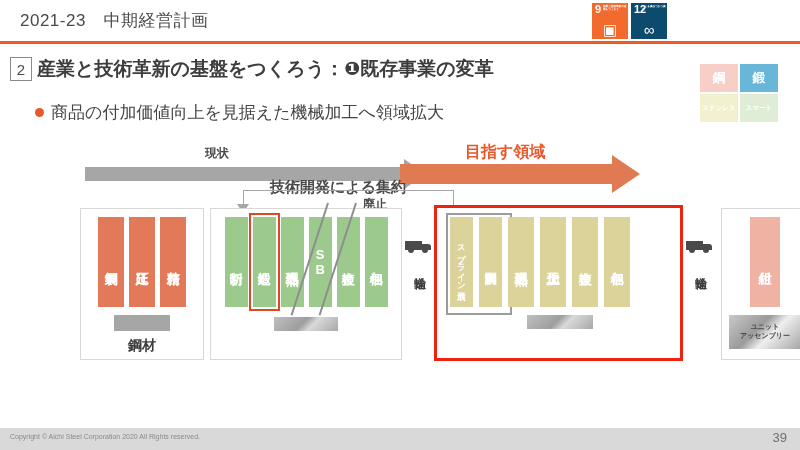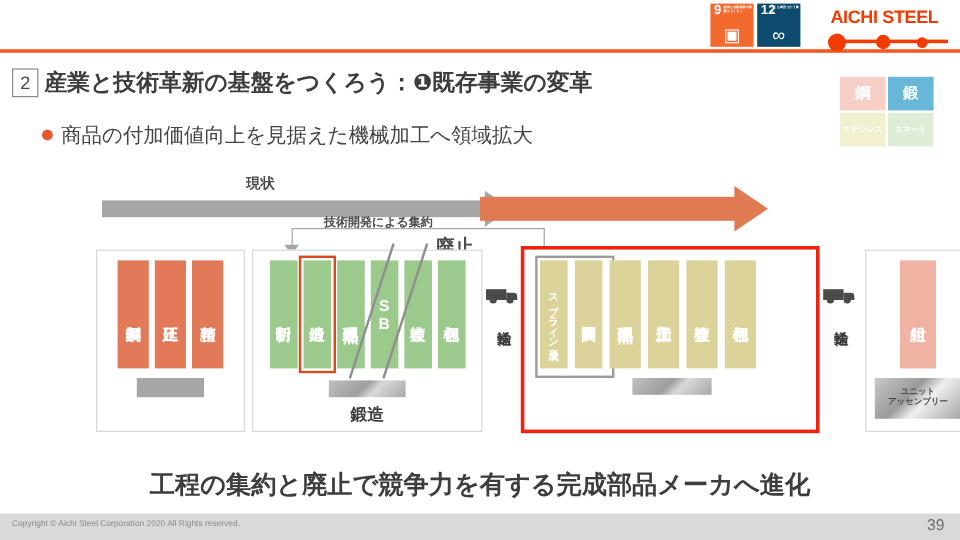--- a/index.html
+++ b/index.html
@@ -70,27 +70,27 @@
   .label-genjo{position:absolute;left:205px;top:0px;font-size:12px;font-weight:bold;color:#4a4a4a;}
   .label-mezasu{position:absolute;left:465px;top:-3px;font-size:16px;font-weight:bold;color:#E8582A;}
   .arr-gray{position:absolute;left:85px;top:22px;width:320px;height:14px;background:#A6A6A6;}
   .arr-gray-head{position:absolute;left:404px;top:14px;width:0;height:0;
     border-top:15px solid transparent;border-bottom:15px solid transparent;border-left:22px solid #A6A6A6;}
   .arr-or{position:absolute;left:400px;top:19px;width:215px;height:20px;background:#E07A52;}
   .arr-or-head{position:absolute;left:612px;top:10px;width:0;height:0;
     border-top:19px solid transparent;border-bottom:19px solid transparent;border-left:28px solid #E07A52;}
 
   
-  .brk-label{position:absolute;left:270px;top:178px;font-size:10px;font-weight:bold;color:#4a4a4a;}
+  .brk-label{position:absolute;left:270px;top:178px;font-size:15px;font-weight:bold;color:#4a4a4a;}
   .brk{position:absolute;left:243px;top:190px;width:209px;height:16px;
        border-top:1.4px solid #A6A6A6;border-left:1.4px solid #A6A6A6;border-right:1.4px solid #A6A6A6;}
   .brk-arrow{position:absolute;left:237px;top:204px;width:0;height:0;
     border-left:6px solid transparent;border-right:6px solid transparent;border-top:9px solid #A6A6A6;}
 
-  .haishi{position:absolute;left:363px;top:196px;font-size:16px;font-weight:bold;color:#4a4a4a;}
+  .haishi{position:absolute;left:363px;top:196px;font-size:12px;font-weight:bold;color:#4a4a4a;}
 
   
   .diagram{position:absolute;left:80px;top:208px;width:700px;height:150px;}
 
   .grp{position:absolute;top:0;height:150px;border:1px solid #D8D8D8;background:#fff;}
   .grp-inner{position:relative;width:100%;height:100%;}
   .steps{position:absolute;left:0;right:0;top:8px;height:90px;
          display:flex;justify-content:center;align-items:stretch;gap:5px;padding:0 7px;box-sizing:border-box;}
   .step{
     position:relative;display:flex;align-items:center;justify-content:center;
@@ -136,60 +136,55 @@
          font-size:21px;font-weight:bold;color:#3d3d3d;}
   .footer{position:absolute;left:0;top:428px;width:800px;height:22px;background:#D9D9D9;}
   .copyright{position:absolute;left:10px;top:433px;font-size:7px;color:#8a8a8a;}
   .pageno{position:absolute;right:13px;top:430px;font-size:13px;color:#6f6f6f;}
 </style>
 </head>
 <body>
 
 <div class="slide">
 
+  <div class="hdr-title">2021-23　中期経営計画</div>
   <div class="hdr-rule"></div>
 
   <div class="sdg-wrap">
     <div class="sdg c9">
       <span class="num">9</span>
       <span class="cap">産業と技術革新の基盤をつくろう</span>
       <span class="gl">▣</span>
     </div>
     <div class="sdg c12">
       <span class="num">12</span>
       <span class="cap">つくる責任つかう責任</span>
       <span class="gl">∞</span>
     </div>
   </div>
 
-  <div class="logo">
-    <div class="logo-txt">AICHI STEEL</div>
-    <div class="logo-bar"></div>
-    <div class="logo-dot d1"></div>
-    <div class="logo-dot d2"></div>
-    <div class="logo-dot d3"></div>
-  </div>
 
   <div class="sec-num">2</div>
   <div class="sec-title"><span>産業と技術革新の基盤をつくろう：</span><span class="thin">❶既存事業の変革</span></div>
 
   <div class="bullet-row">
     <span class="bullet-dot"></span>
     <span class="bullet-txt">商品の付加価値向上を見据えた機械加工へ領域拡大</span>
   </div>
 
   <div class="pillars">
     <div class="pill p-ko">鋼</div>
     <div class="pill p-tan">鍛</div>
     <div class="pill p-st small">ステンレス</div>
     <div class="pill p-sm small">スマート</div>
   </div>
 
   <div class="arrow-band">
     <div class="label-genjo">現状</div>
+    <div class="label-mezasu">目指す領域</div>
     <div class="arr-gray"></div>
     <div class="arr-gray-head"></div>
     <div class="arr-or"></div>
     <div class="arr-or-head"></div>
   </div>
 
   <div class="brk-label">技術開発による集約</div>
   <div class="brk"></div>
   <div class="brk-arrow"></div>
   <div class="haishi">廃止</div>
@@ -197,35 +192,35 @@
   <div class="diagram">
 
     <div class="grp" style="left:0px;width:122px;">
       <div class="grp-inner">
         <div class="steps">
           <div class="step s-orange" style="width:26px;">製鋼</div>
           <div class="step s-orange" style="width:26px;">圧延</div>
           <div class="step s-orange" style="width:26px;">精整</div>
         </div>
         <div class="prod plain" style="width:56px;height:16px;"></div>
+        <div class="grp-name">鋼材</div>
       </div>
     </div>
 
     <div class="grp" style="left:130px;width:190px;">
       <div class="grp-inner">
         <div class="steps">
           <div class="step s-green" style="width:23px;">切断</div>
           <div class="step s-green hl-red" style="width:23px;">鍛造</div>
           <div class="step s-green" style="width:23px;">熱処理</div>
           <div class="step s-green" style="width:23px;">SB</div>
           <div class="step s-green" style="width:23px;">検査<span class="strike"></span></div>
           <div class="step s-green" style="width:23px;">梱包<span class="strike"></span></div>
         </div>
         <div class="prod" style="width:64px;height:14px;"></div>
-        <div class="grp-name">鍛造</div>
       </div>
     </div>
 
     <div class="transport" style="left:323px;top:30px;">
       <div class="truck">
         <span class="body"></span>
           <span class="cab"></span>
           <span class="w1"></span>
           <span class="w2"></span>
       </div>
@@ -262,18 +257,17 @@
       <div class="grp-inner">
         <div class="steps">
           <div class="step s-salmon" style="width:30px;">組付</div>
         </div>
         <div class="silver">ユニット<br>アッセンブリー</div>
       </div>
     </div>
 
   </div>
 
-  <div class="concl">工程の集約と廃止で競争力を有する完成部品メーカへ進化</div>
 
   <div class="footer"></div>
   <div class="copyright">Copyright © Aichi Steel Corporation 2020 All Rights reserved.</div>
   <div class="pageno">39</div>
 </div>
 
 </body></html>

